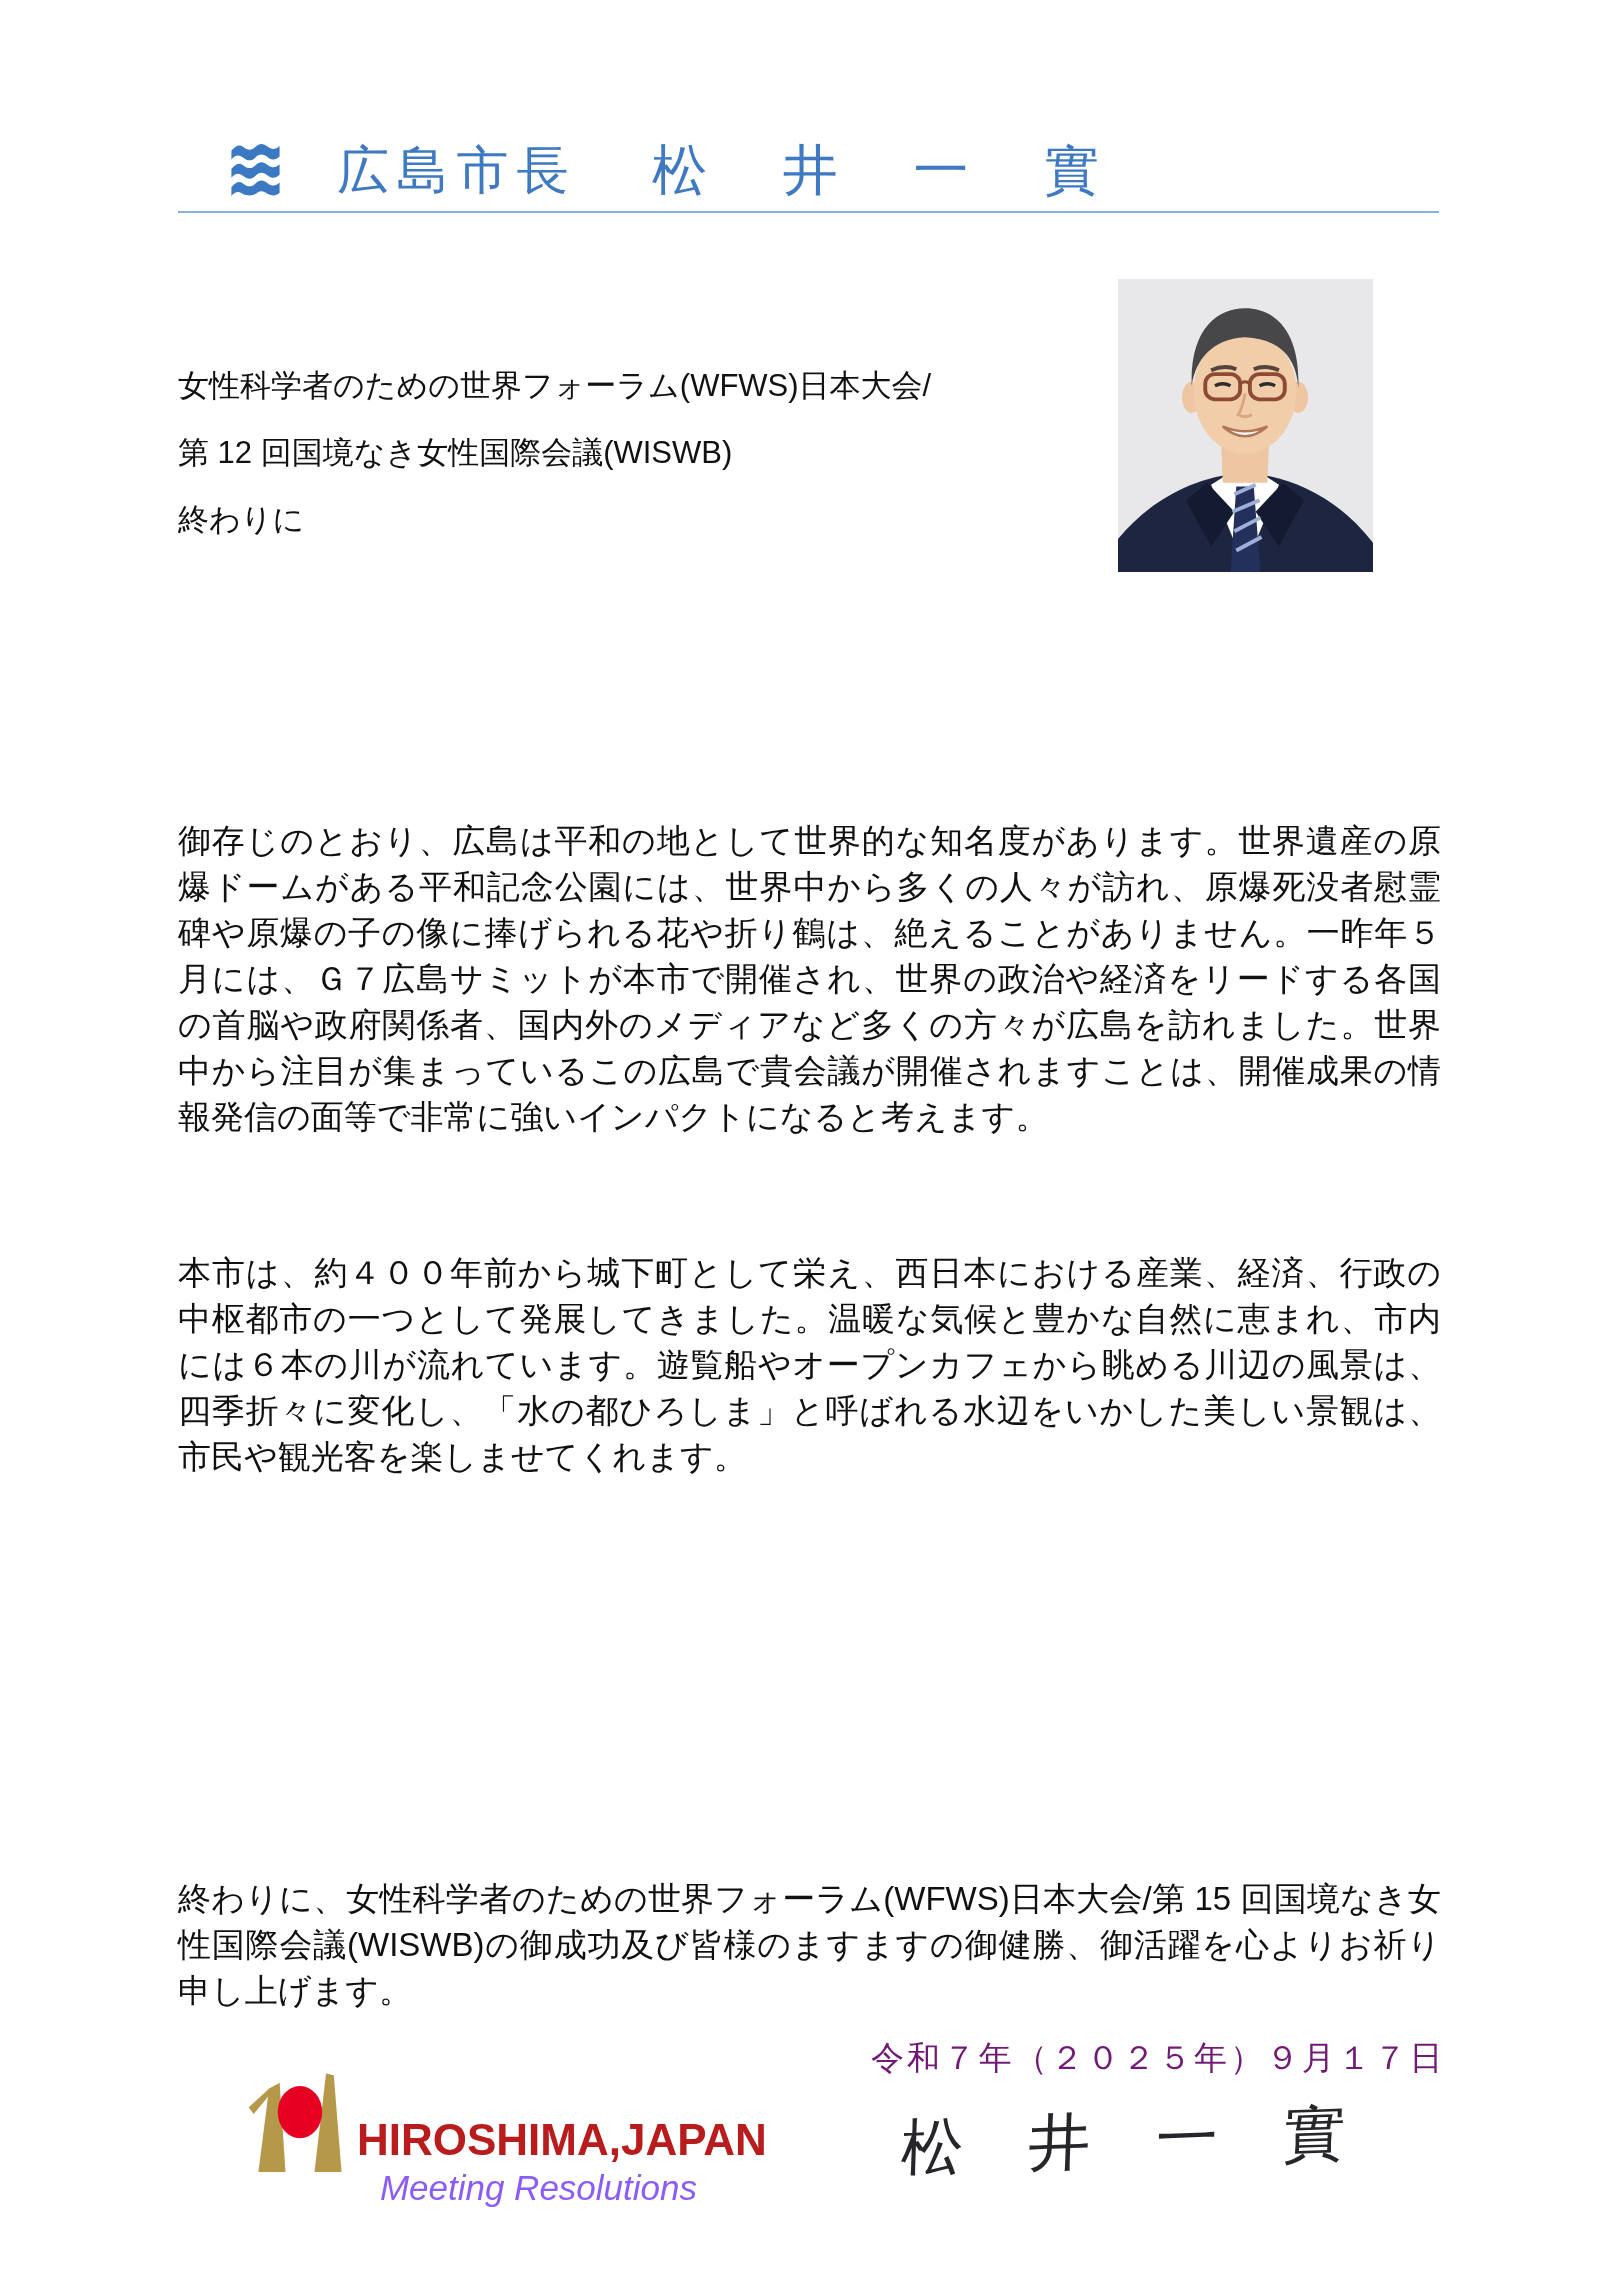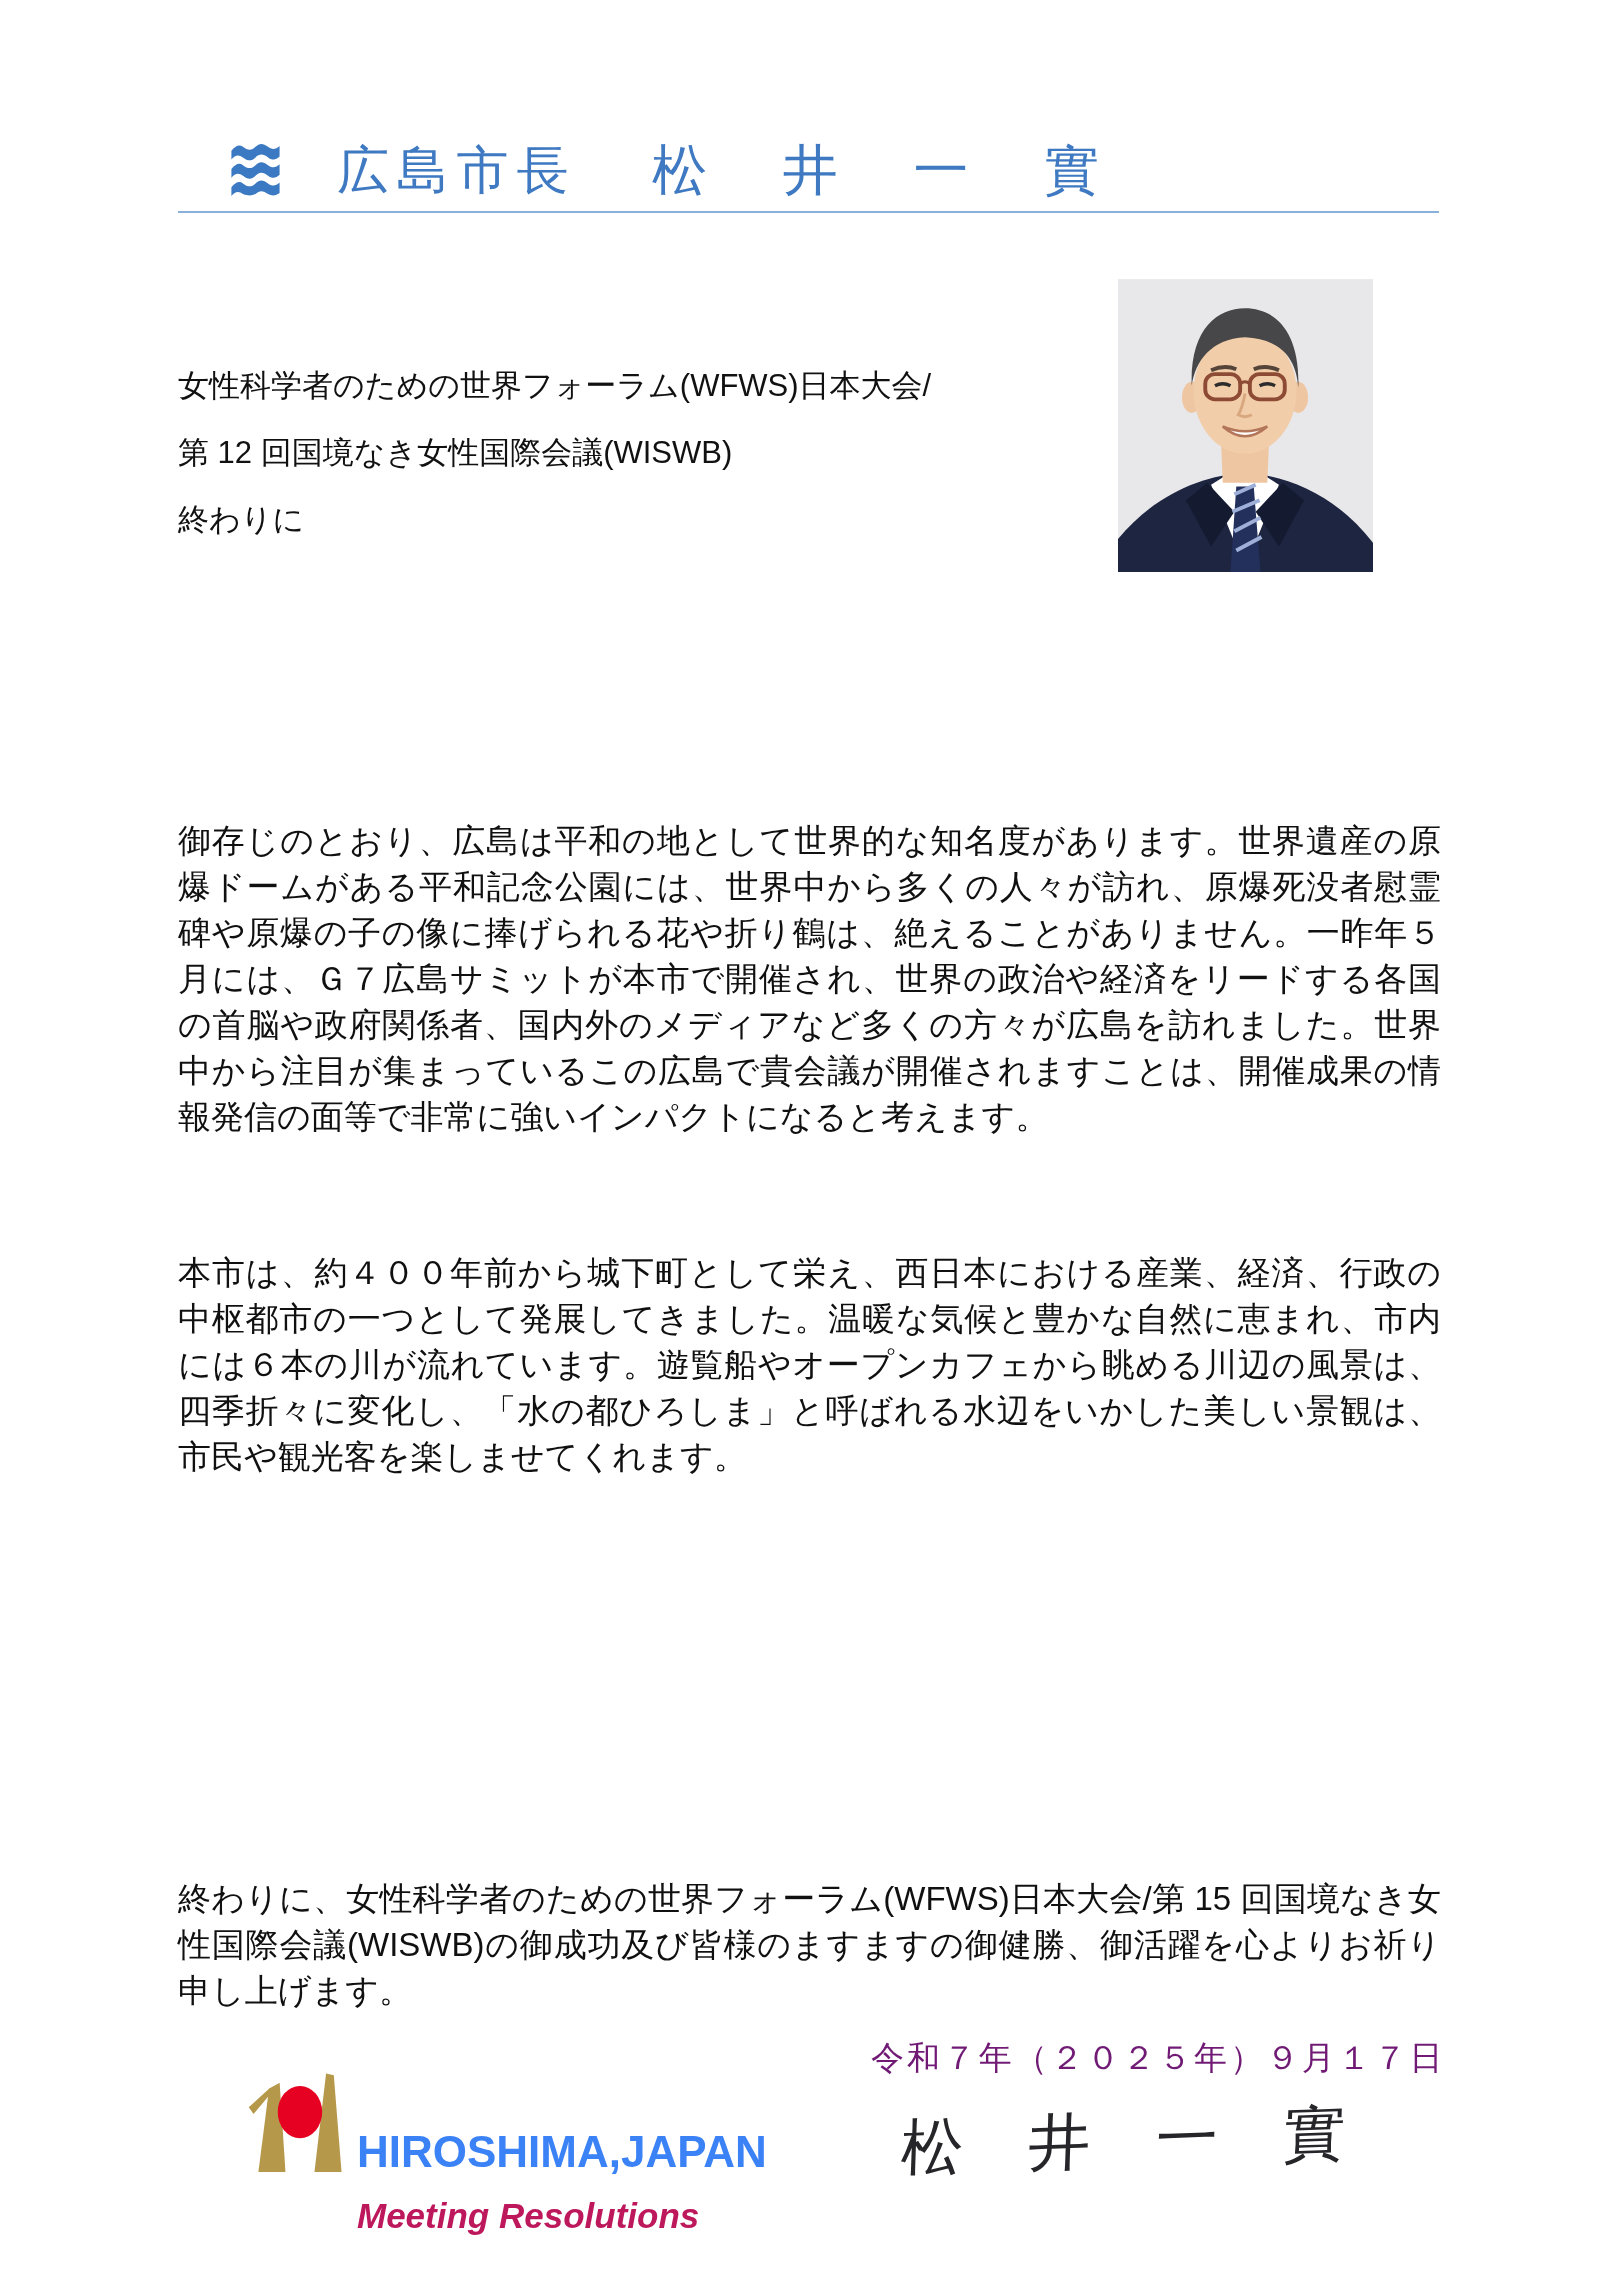--- a/index.html
+++ b/index.html
@@ -49,27 +49,26 @@
   .p5{top:1876px;}
   
   .date-line{
     position:absolute;left:871px;top:2036px;width:543px;
     font-size:33px;letter-spacing:2.9px;color:#701a75;white-space:nowrap;
   }
   
   .crane-logo{position:absolute;left:241px;top:2073px;width:116px;height:111px;}
   .logo-text-block{position:absolute;left:357px;top:2115px;width:340px;}
   .logo-title{
-    font-size:44px;font-weight:700;letter-spacing:0px;color:#3b82f6;
+    font-size:44px;font-weight:700;letter-spacing:0px;color:#b91c1c;
     white-space:nowrap;
-    margin-top:12px;
   }
   .logo-tagline{
-    margin-top:19px;text-align:right;
-    font-size:35px;font-style:italic;font-weight:700;color:#be185d;
+    margin-top:3px;text-align:right;
+    font-size:35px;font-style:italic;font-weight:400;color:#8b5cf6;
     white-space:nowrap;
   }
   
   .signature{
     position:absolute;left:901px;top:2098px;
     font-family:"Liberation Serif",serif;
     font-size:62px;letter-spacing:25px;color:#26262a;
     transform:rotate(-2deg) skewX(-4deg);
     white-space:nowrap;
   }

